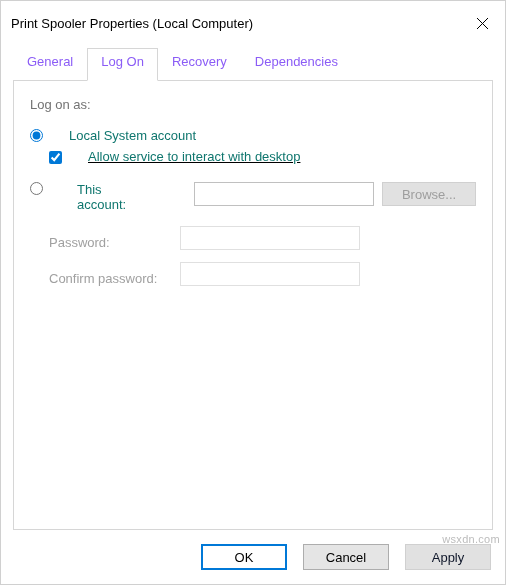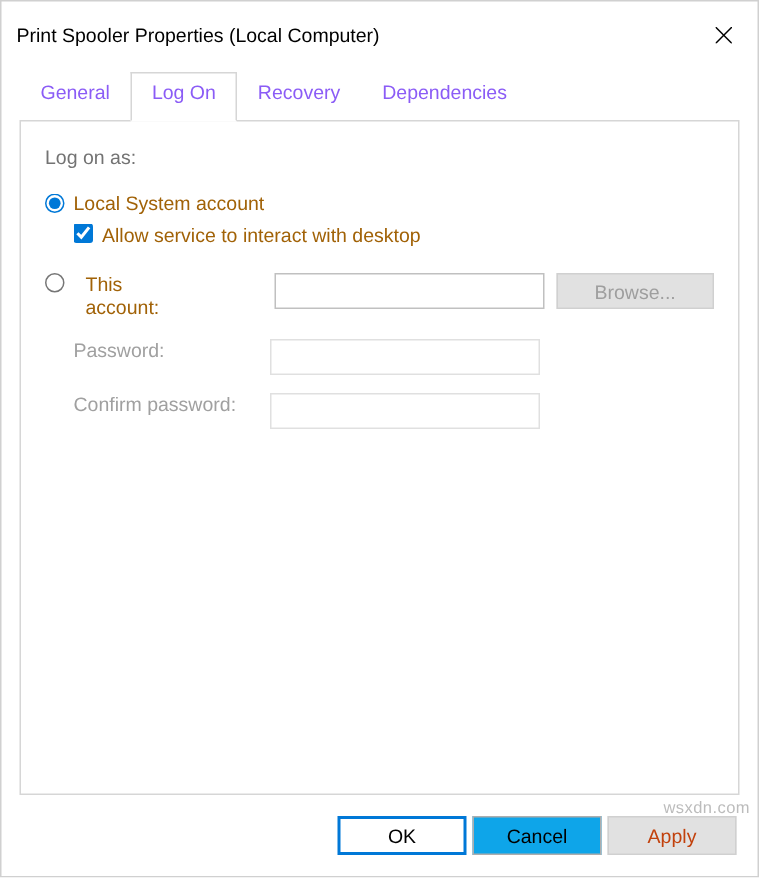--- a/index.html
+++ b/index.html
@@ -10,33 +10,33 @@
 .close-btn { width: 46px; height: 32px; display: flex; align-items: center; justify-content: center; cursor: pointer; }
 .close-btn svg { stroke: #000; stroke-width: 1; }
 .tab-container { margin: 14px 12px 0 12px; position: relative; }
 .tabs { display: flex; position: relative; z-index: 2; }
 .tab { padding: 5px 13px 11px; font-size: 13px; color: #8b5cf6; border: 1px solid transparent; border-bottom: none; cursor: pointer; background: transparent; position: relative; top: 1px; }
 .tab.active { background: #fff; border-color: #d6d6d6; border-bottom: 1px solid #fff; }
 .tab-panel { border: 1px solid #d6d6d6; padding: 16px 16px 20px 16px; min-height: 450px; position: relative; z-index: 1; background: #fff; }
 .section-label { font-size: 13px; color: #737373; margin-bottom: 16px; }
 .radio-row { display: flex; align-items: center; margin-bottom: 6px; }
 .radio { width: 13px; height: 13px; margin: 0 6px 0 0; accent-color: #0078d7; }
-.radio-label { font-size: 13px; color: #a16207; }
-.checkbox-row { display: flex; align-items: flex-start; margin-left: 19px; margin-top: 4px; margin-bottom: 18px; }
+.radio-label { font-size: 13px; color: #0f766e; margin-left: 20px; }
+.checkbox-row { display: flex; align-items: flex-end; margin-left: 19px; margin-top: 4px; margin-bottom: 18px; text-decoration: underline; }
 .checkbox { width: 13px; height: 13px; margin: 0 6px 0 0; accent-color: #0078d7; }
 .this-account-row { display: flex; align-items: flex-start; gap: 8px; margin-bottom: 14px; }
 .account-input { width: 180px; height: 24px; border: 1px solid #c0c0c0; font-size: 13px; padding: 0 4px; margin-left: 46px; }
 .browse-btn { width: 112px; height: 24px; background: #e1e1e1; border: 1px solid #d0d0d0; font-size: 13px; color: #9e9e9e; cursor: default; }
-.pw-row { display: flex; align-items: flex-start; margin-bottom: 12px; }
+.pw-row { display: flex; align-items: flex-end; margin-bottom: 12px; }
 .pw-label { font-size: 13px; color: #a0a0a0; width: 150px; padding-left: 19px; }
 .pw-input { width: 180px; height: 24px; border: 1px solid #e0e0e0; background: #fff; font-size: 13px; padding: 0 4px; }
-.footer { display: flex; justify-content: flex-end; gap: 4px; padding: 10px 14px 14px 0; }
-.footer-btn { width: 86px; height: 26px; font-size: 13px; border: 1px solid #adadad; background: #0ea5e9; cursor: pointer; }
+.footer { display: flex; justify-content: flex-end; gap: 16px; padding: 10px 14px 14px 0; }
+.footer-btn { width: 86px; height: 26px; font-size: 13px; border: 1px solid #adadad; background: #e5e5e5; cursor: pointer; }
 .footer-btn.primary { background: #fff; border: 2px solid #0078d7; }
-.footer-btn.disabled { color: #c2410c; background: #e1e1e1; border-color: #d0d0d0; cursor: default; }
+.footer-btn.disabled { color: #0f172a; background: #e1e1e1; border-color: #d0d0d0; cursor: default; }
 .watermark { position: absolute; right: 6px; bottom: 40px; font-size: 11px; color: #bcbcbc; font-family: Liberation Sans, sans-serif; letter-spacing: 0.3px; }
 </style>
 </head>
 <body>
 
 <div class="window">
 
   <div class="titlebar">
     <div class="titlebar-title">Print Spooler Properties (Local Computer)</div>
     <div class="close-btn">

